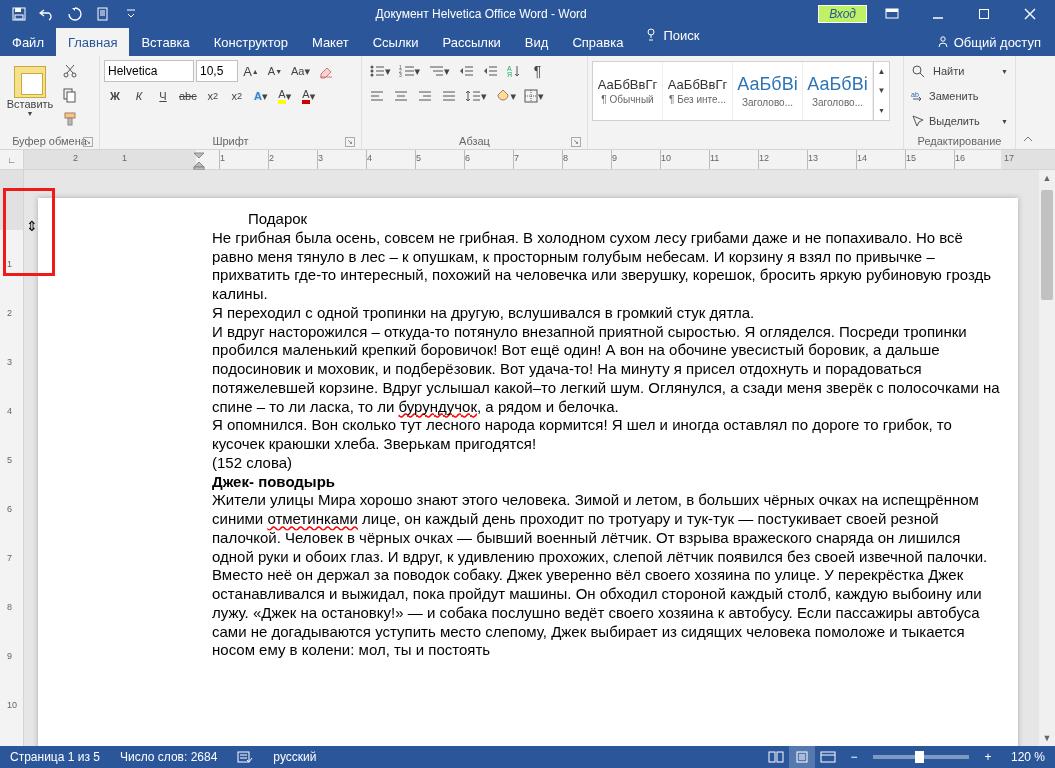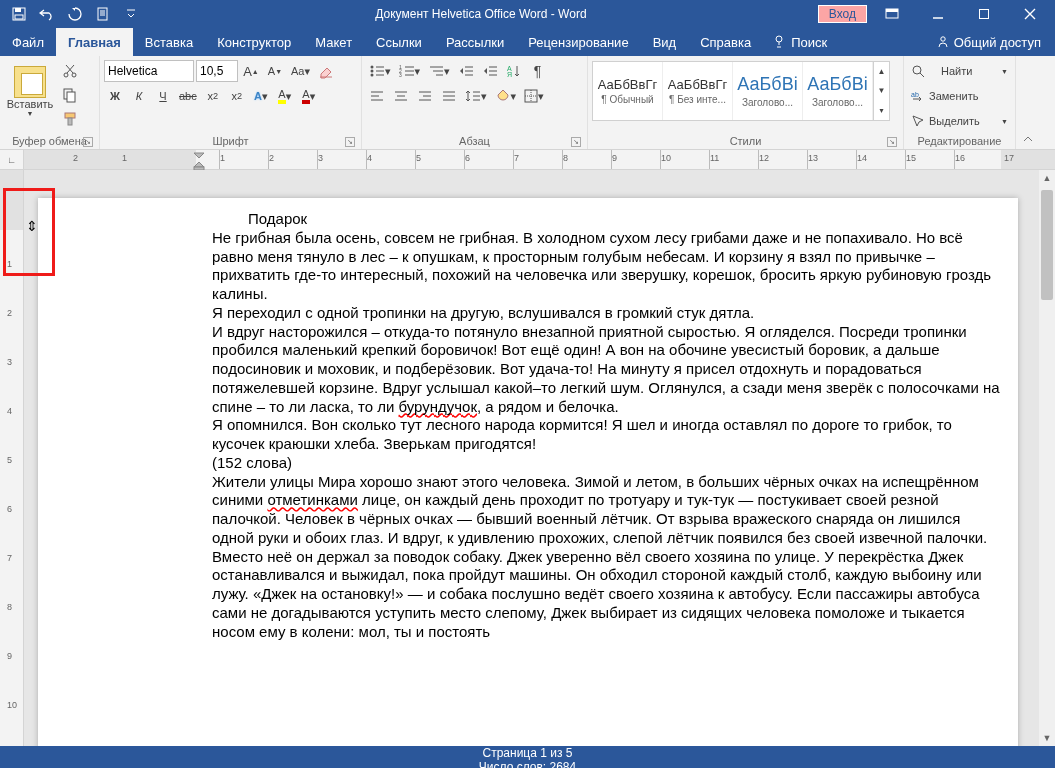--- a/index.html
+++ b/index.html
@@ -4,29 +4,29 @@
 <style>
 * { margin: 0; padding: 0; box-sizing: border-box; font-family: "Segoe UI", Tahoma, sans-serif; }
 body { background: #e6e6e6; width: 1055px; height: 768px; overflow: hidden; position: relative; }
 
 
 .titlebar { background: #2b579a; height: 28px; display: flex; align-items: center; color: #fff; font-size: 12px; }
 .titlebar .qat { display: flex; align-items: center; padding-left: 6px; gap: 2px; }
 .titlebar .qat .qbtn { width: 26px; height: 24px; display: flex; align-items: center; justify-content: center; cursor: pointer; }
 .titlebar .title { flex: 1; text-align: center; }
 .titlebar .right { display: flex; align-items: center; gap: 4px; padding-right: 4px; }
-.titlebar .signin { border: 1px solid #fff; padding: 1px 10px; font-size: 12px; background: #fca5a5; color: #2b579a; cursor: pointer; }
+.titlebar .signin { border: 1px solid #fff; padding: 1px 10px; font-size: 12px; background: #bef264; color: #2b579a; cursor: pointer; font-style: italic; }
 .titlebar .winbtn { width: 42px; height: 28px; display: flex; align-items: center; justify-content: center; cursor: pointer; }
 
 
 .tabs { background: #2b579a; height: 28px; display: flex; align-items: stretch; color: #fff; font-size: 13px; }
 .tabs .tab { padding: 0 12px; display: flex; align-items: center; cursor: pointer; }
-.tabs .tab.active { background: #f3f3f3; color: #2b579a; font-weight: bold; }
+.tabs .tab.active { background: #f3f3f3; color: #2b579a; }
 .tabs .spacer { flex: 1; }
-.tabs .tell { display: flex; align-items: center; gap: 4px; padding: 0 10px; }
+.tabs .tell { display: flex; gap: 4px; padding: 0 10px; }
 .tabs .share { display: flex; align-items: center; gap: 4px; padding: 0 14px; cursor: pointer; }
 
 
 .ribbon { background: #f3f3f3; height: 94px; display: flex; border-bottom: 1px solid #d4d4d4; font-size: 11px; color: #444; }
 .group { border-right: 1px solid #e1e1e1; display: flex; flex-direction: column; padding: 2px 4px 0 4px; }
 .group .body { flex: 1; display: flex; align-items: flex-start; gap: 3px; }
 .group .label { text-align: center; font-size: 11px; color: #666; padding-bottom: 2px; position: relative; }
 .group .label .launch { position: absolute; right: 2px; bottom: 2px; width: 10px; height: 10px; border: 1px solid #aaa; font-size: 7px; line-height: 8px; cursor: pointer; }
 .rbtn { height: 22px; min-width: 22px; display: flex; align-items: center; justify-content: center; cursor: pointer; border: 1px solid transparent; padding: 0 2px; }
 .vstack { display: flex; flex-direction: column; gap: 2px; }
@@ -64,21 +64,21 @@
 .page .content .t1 { font-weight: normal; padding-left: 36px; }
 .page .content .t2 { font-weight: bold; }
 .spell { text-decoration: underline wavy red; text-decoration-skip-ink: none; }
 .redbox { position:absolute; left:3px; top:188px; width:52px; height:88px; border:3px solid #ef1b19; z-index:50; }
 .splitcur { position:absolute; left:26px; top:218px; font-size:14px; color:#000; z-index:51; }
 .scrollbar-v { position:absolute; right:0; top:170px; bottom:22px; width:16px; background:#f0f0f0; }
 .scrollbar-v .thumb { position:absolute; top:20px; left:2px; right:2px; height:110px; background:#c1c1c1; border-radius:2px; }
 .scrollbar-v .arr { position:absolute; left:0; right:0; height:16px; display:flex; align-items:center; justify-content:center; font-size:9px; color:#666; cursor:pointer; }
 
 
-.status { position:absolute; left:0; right:0; bottom:0; height:22px; background:#2b579a; color:#fff; display:flex; align-items:center; font-size:12px;flex-direction:column; }
+.status { position:absolute; left:0; right:0; bottom:0; height:22px; background:#2b579a; color:#fff; display:flex; align-items:center; font-size:12px; }
 .status .sitem { padding: 0 10px; cursor:pointer; }
 .status .spacer { flex:1; }
 .status .viewbtn { width:26px; height:22px; display:flex; align-items:center; justify-content:center; cursor:pointer; }
 .status .viewbtn.active { background: rgba(255,255,255,0.2); }
 .status .slider { width:96px; height:4px; background: rgba(255,255,255,0.4); margin:0 6px; position:relative; }
 .status .slider .knob { position:absolute; left:42px; top:-4px; width:9px; height:12px; background:#fff; }
 
 svg { display:block; }
 </style>
 </head>
@@ -144,21 +144,20 @@
 </div>
 
 <div class="tabs">
   <div class="tab">Файл</div>
   <div class="tab active">Главная</div>
   <div class="tab">Вставка</div>
   <div class="tab">Конструктор</div>
   <div class="tab">Макет</div>
   <div class="tab">Ссылки</div>
   <div class="tab">Рассылки</div>
-  <div class="tab">Рецензирование</div>
   <div class="tab">Вид</div>
   <div class="tab">Справка</div>
   <div class="tell">
       <svg width="14" height="14" viewBox="0 0 14 14">
         <circle cx="6" cy="4" r="3" fill="none" stroke="#fff"></circle>
         <path d="M6 7v3M4 12h4" stroke="#fff"></path>
       </svg>
       <span>Поиск</span>
     </div>
   <div class="spacer"></div>
@@ -350,26 +349,25 @@
             <div class="preview">АаБбВі</div>
             <div class="name">Заголово...</div>
           </div>
         <div class="style-more">
             <div>▲</div>
             <div>▼</div>
             <div>▾</div>
           </div>
       </div>
     </div>
-    <div class="label"><span>Стили</span><div class="launch">↘</div></div>
   </div>
 
   <div class="group" style="width:112px">
     <div class="body vstack" style="padding-top:2px;width:100%">
-      <div class="rbtn" style="justify-content:flex-start;gap:16px;width:100%">
+      <div class="rbtn" style="justify-content:flex-start;gap:8px;width:100%">
           <svg width="14" height="14">
             <circle cx="6" cy="6" r="4" fill="none" stroke="#555"></circle>
             <line x1="9" y1="9" x2="13" y2="13" stroke="#555"></line>
           </svg>
           <span>Найти</span>
           <span style="font-size:7px;margin-left:auto">▼</span>
         </div>
       <div class="rbtn" style="justify-content:flex-start;gap:4px;width:100%">
           <svg width="14" height="14">
             <text x="0" y="8" font-size="7" fill="#26a">ab</text>
@@ -453,20 +451,21 @@
   </div>
   <div class="docarea">
     <div class="page">
       <div class="content">
         <div class="t1">Подарок</div>
         <div>Не грибная была осень, совсем не грибная. В холодном сухом лесу грибами даже и не попахивало. Но всё равно меня тянуло в лес – к опушкам, к просторным голубым небесам. И корзину я взял по привычке – прихватить где-то интересный, похожий на человечка или зверушку, корешок, бросить яркую рубиновую гроздь калины.</div>
         <div>Я переходил с одной тропинки на другую, вслушивался в громкий стук дятла.</div>
         <div><span>И вдруг насторожился – откуда-то потянуло внезапной приятной сыростью. Я огляделся. Посреди тропинки пробился маленький крепкий боровичок! Вот ещё один! А вон на обочине увесистый боровик, а дальше подосиновик и моховик, и подберёзовик. Вот удача-то! На минуту я присел отдохнуть и порадоваться потяжелевшей корзине. Вдруг услышал какой–то легкий шум. Оглянулся, а сзади меня зверёк с полосочками на спине – то ли ласка, то ли </span><span class="spell">бурундучок</span><span>, а рядом и белочка.</span></div>
         <div>Я опомнился. Вон сколько тут лесного народа кормится! Я шел и иногда оставлял по дороге то грибок, то кусочек краюшки хлеба. Зверькам пригодятся!</div>
         <div>(152 слова)</div>
+        <div class="t2">Джек- поводырь</div>
         <div><span>Жители улицы Мира хорошо знают этого человека. Зимой и летом, в больших чёрных очках на испещрённом синими </span><span class="spell">отметинками</span><span> лице, он каждый день проходит по тротуару и тук-тук — постукивает своей резной палочкой. Человек в чёрных очках — бывший военный лётчик. От взрыва вражеского снаряда он лишился одной руки и обоих глаз. И вдруг, к удивлению прохожих, слепой лётчик появился без своей извечной палочки. Вместо неё он держал за поводок собаку. Джек уверенно вёл своего хозяина по улице. У перекрёстка Джек останавливался и выжидал, пока пройдут машины. Он обходил стороной каждый столб, каждую выбоину или лужу. «Джек на остановку!» — и собака послушно ведёт своего хозяина к автобусу. Если пассажиры автобуса сами не догадываются уступить место слепому, Джек выбирает из сидящих человека помоложе и тыкается носом ему в колени: мол, ты и постоять</span></div>
       </div>
     </div>
   </div>
 </div>
 
 <div class="scrollbar-v">
   <div class="arr" style="top:0">▲</div>
   <div class="thumb"></div>
   <div class="arr" style="bottom:0">▼</div>

